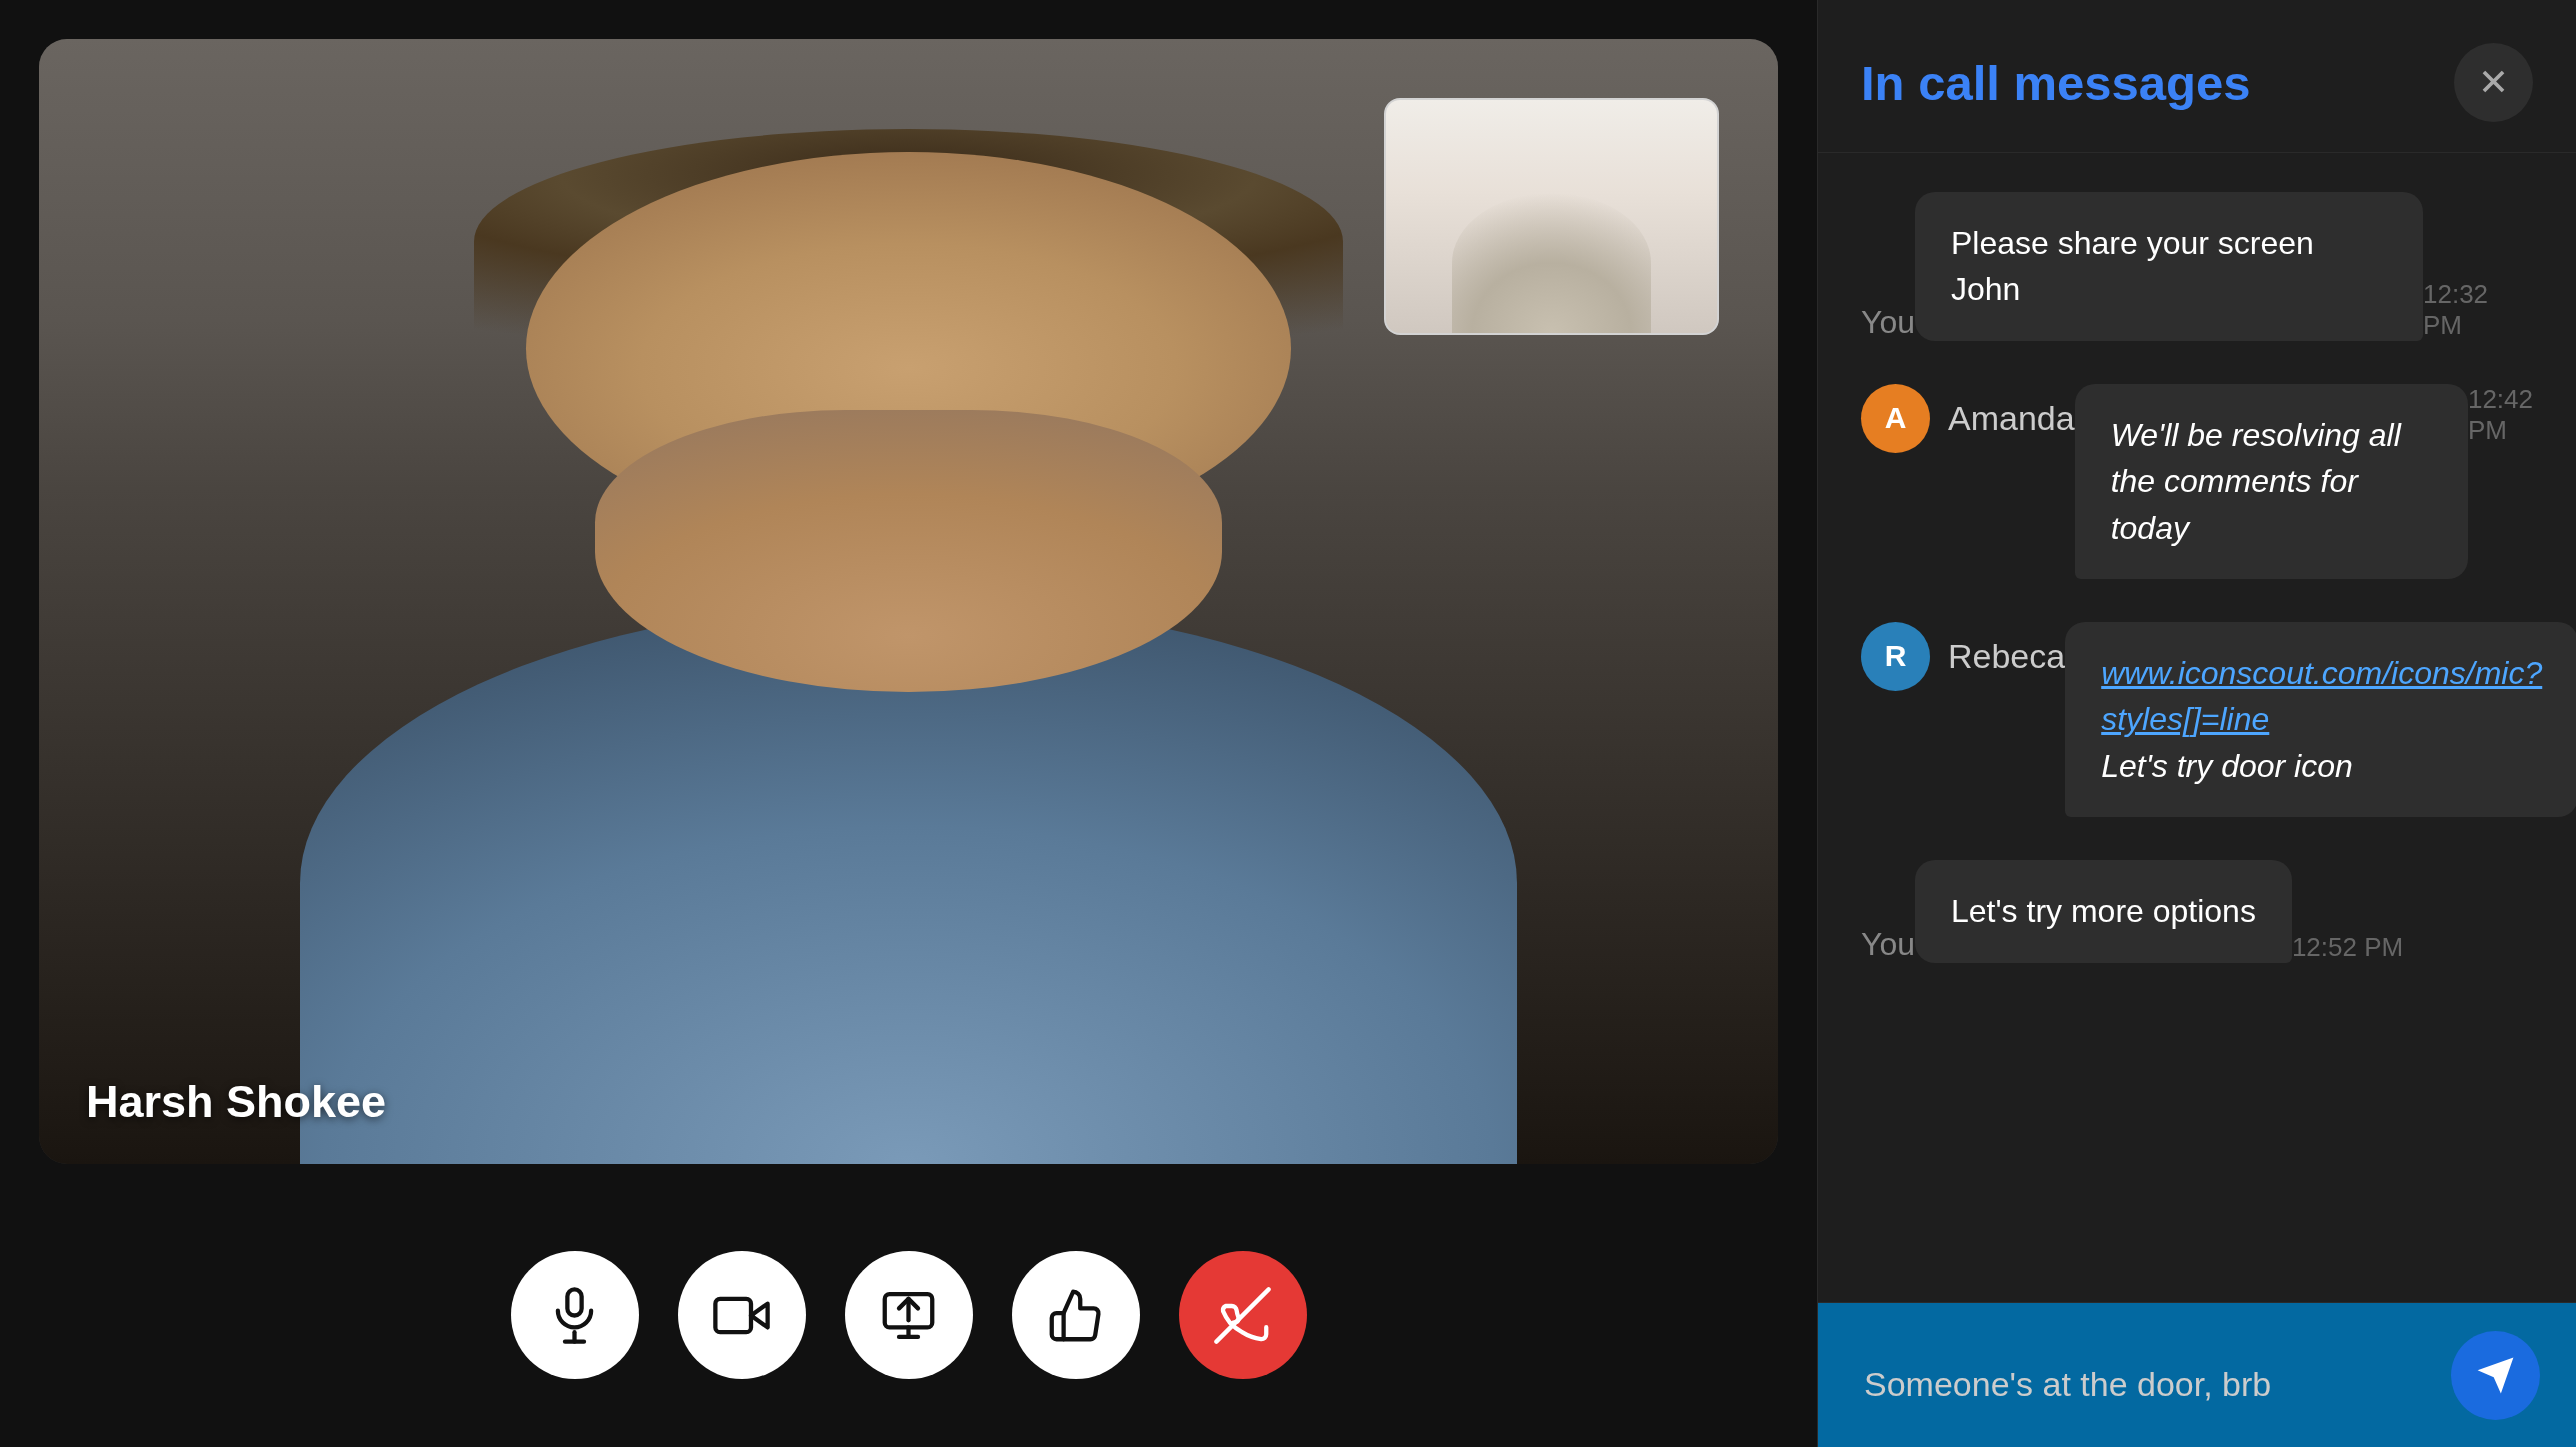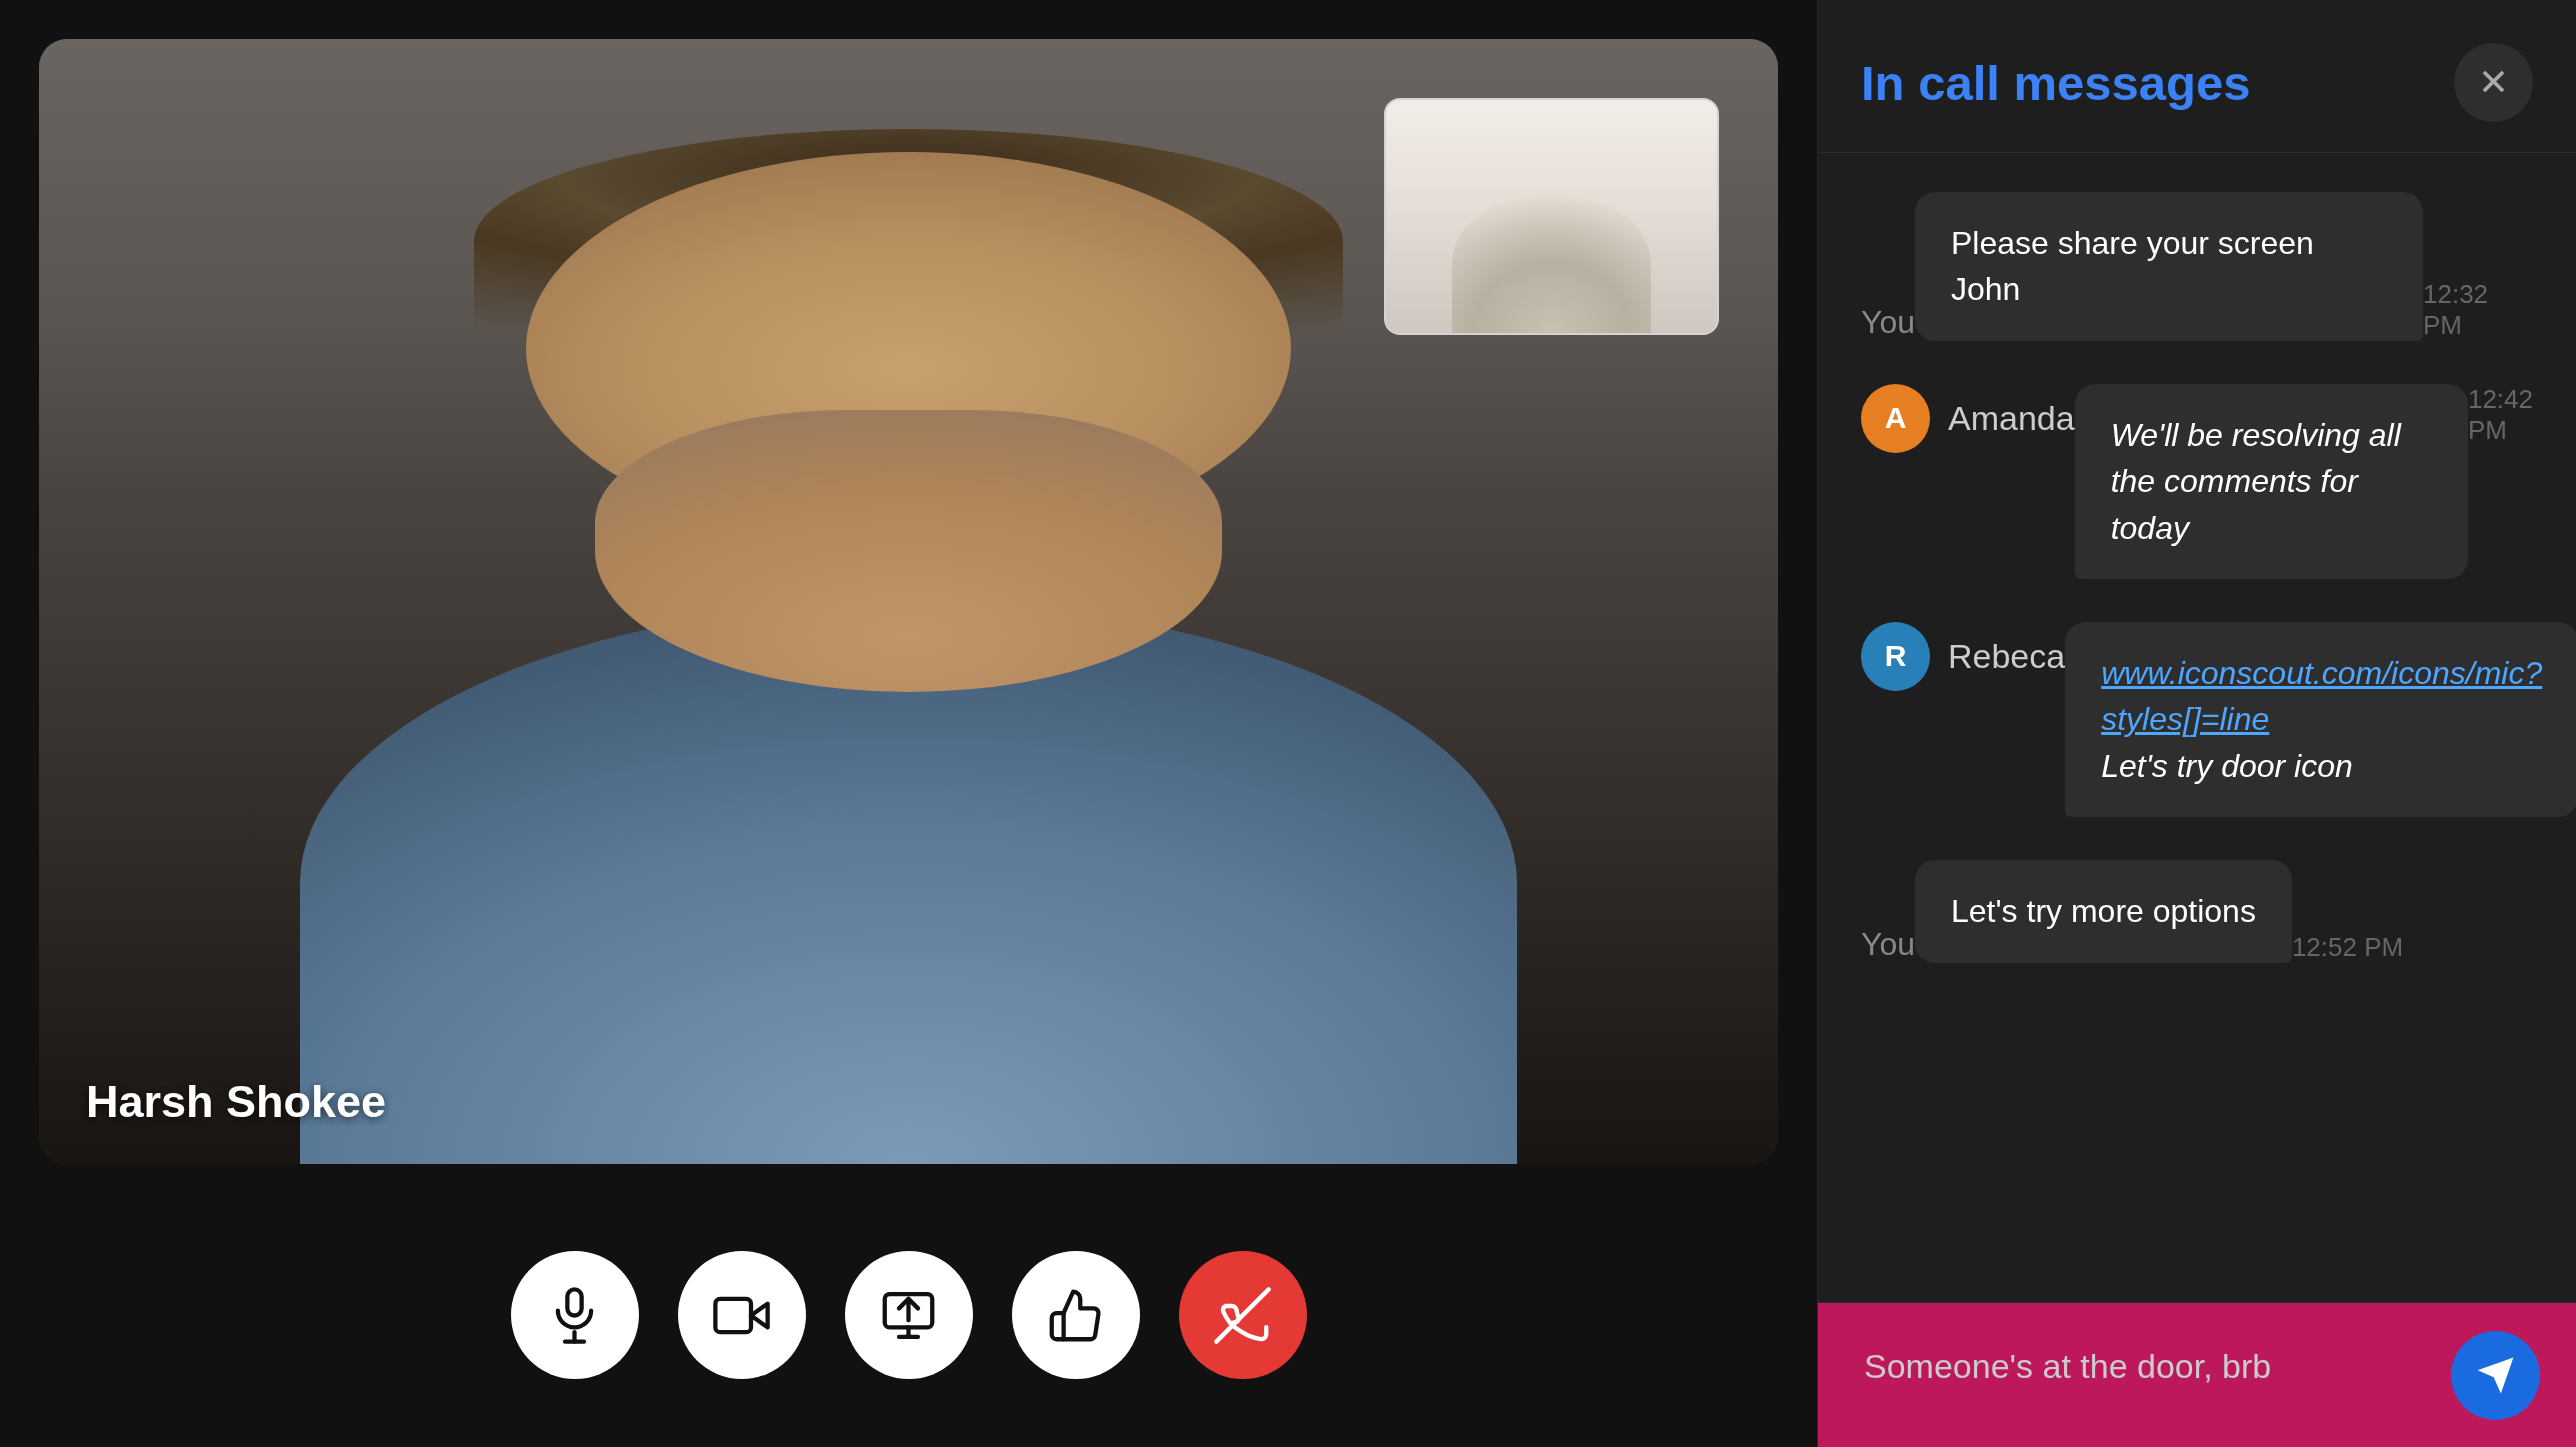--- a/index.html
+++ b/index.html
@@ -221,23 +221,23 @@
     .timestamp {
       color: #666;
       font-size: 26px;
     }
 
     
     .input-area {
       padding: 28px 36px;
       border-top: 1px solid #2a2a2a;
       display: flex;
-      align-items: flex-start;
+      align-items: flex-end;
       gap: 20px;
-      background: #be185d;
+      background: #0369a1;
     }
 
     .msg-input {
       flex: 1;
       background: transparent;
       border: none;
       outline: none;
       color: #ccc;
       font-size: 34px;
       padding: 16px 10px;

